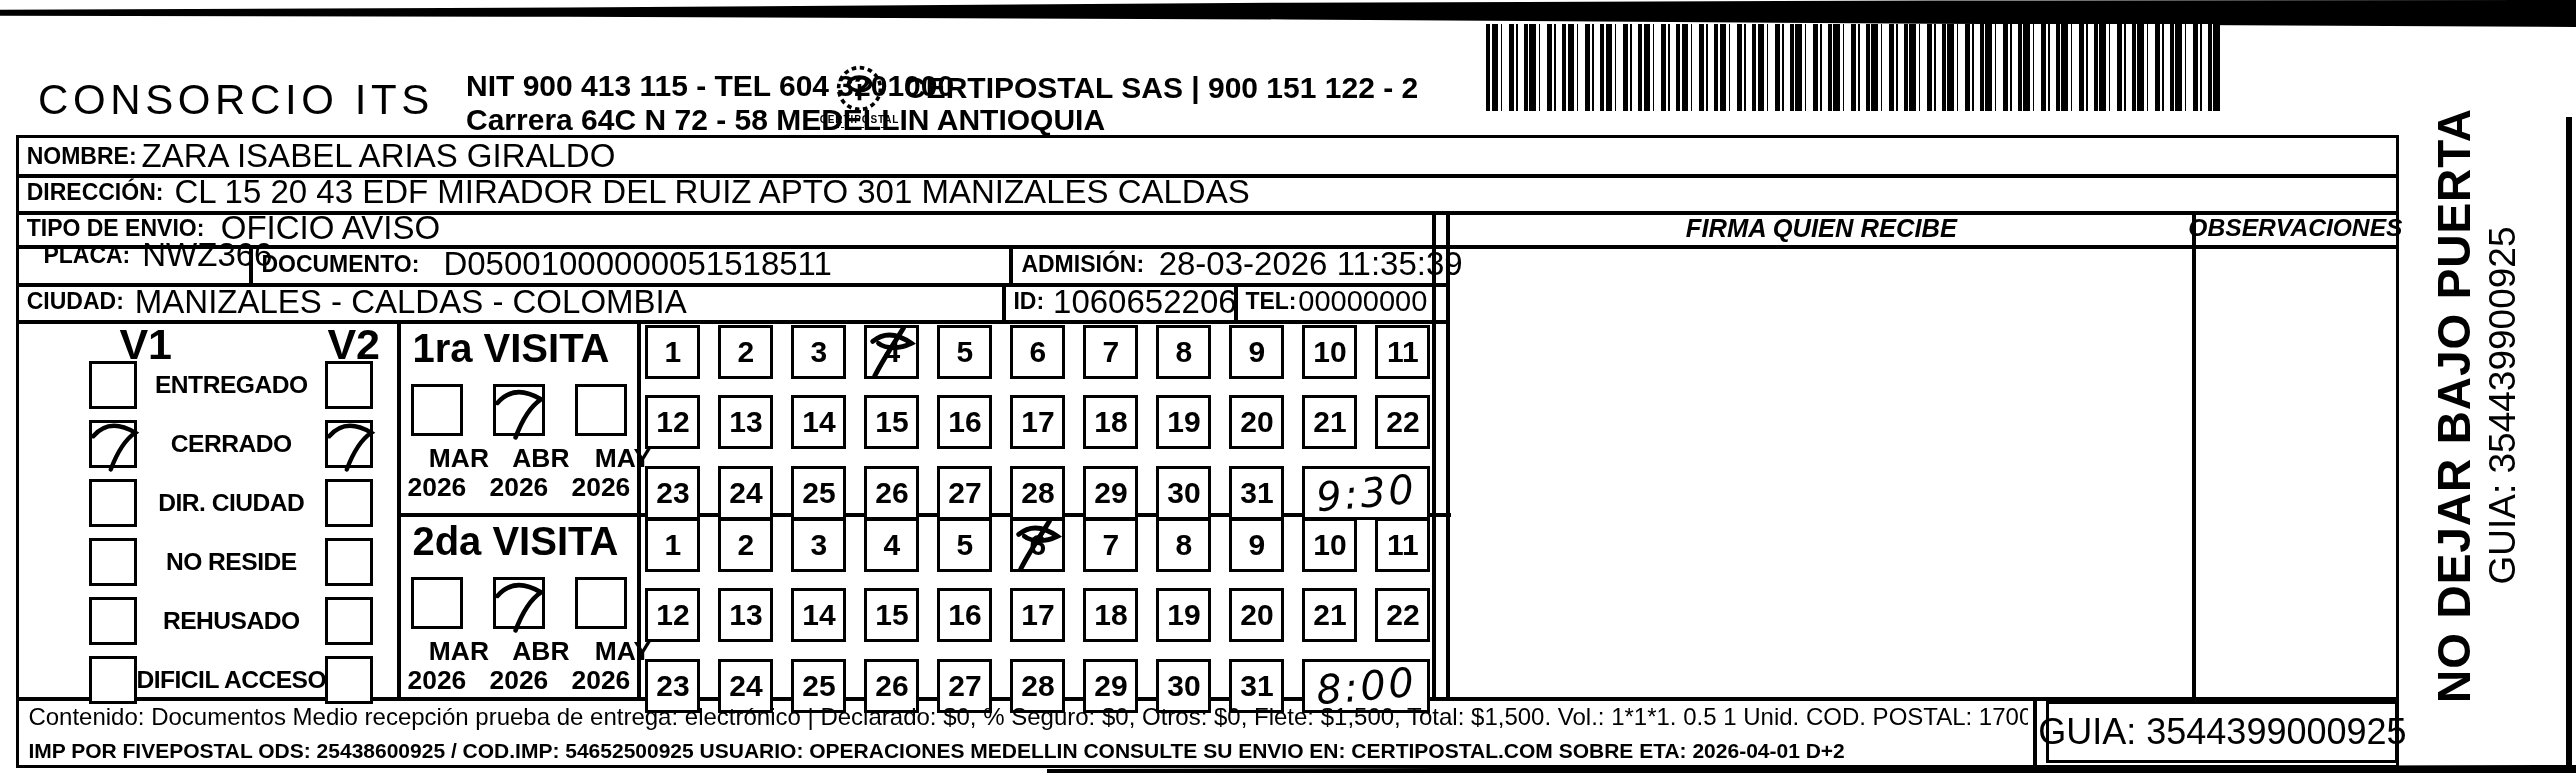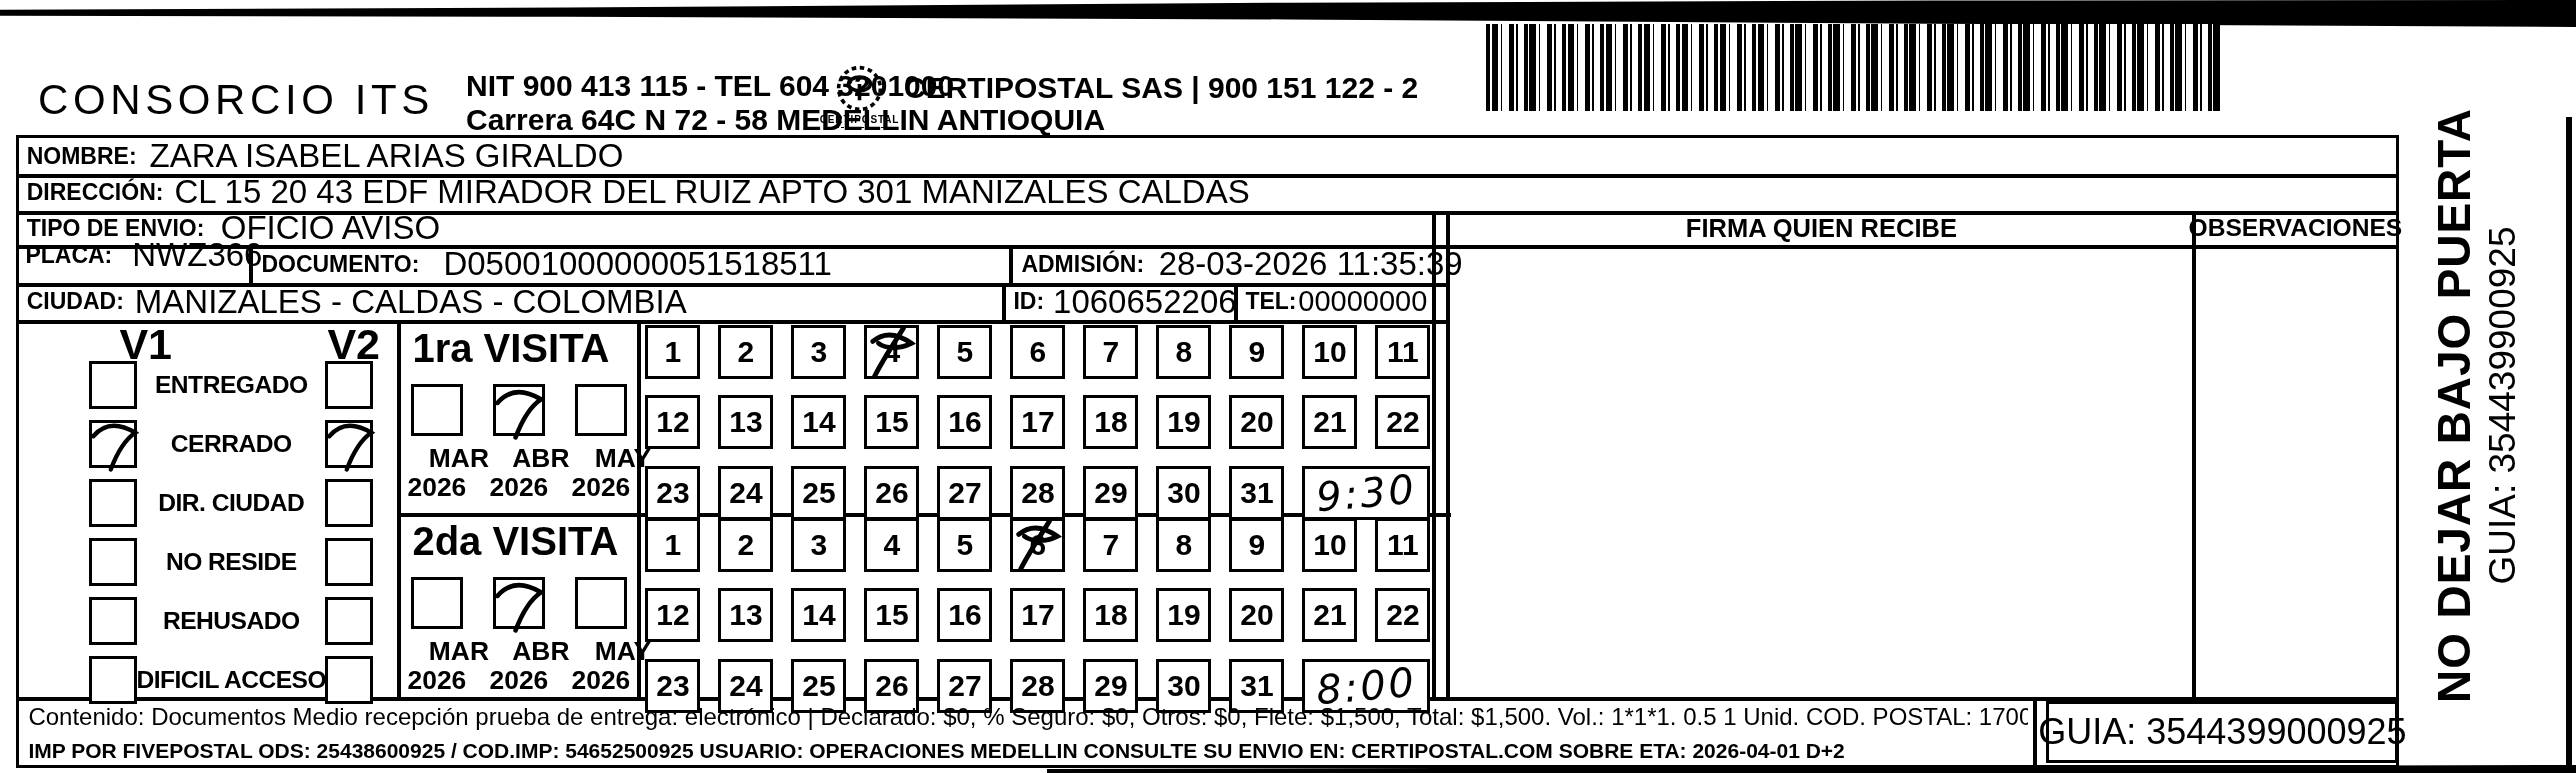--- a/index.html
+++ b/index.html
@@ -30,21 +30,21 @@
   
   .table{position:absolute;left:16.4px;top:135px;width:2377px;height:627px;border:3.6px solid #000;}
   .hl{position:absolute;height:3.6px;background:#000;}
   .vl{position:absolute;width:3.6px;background:#000;}
 
   .pair{position:absolute;display:flex;align-items:center;white-space:nowrap;}
   .lbl{font-weight:700;font-size:23px;}
   .val{font-size:33px;}
 
   .col-head{position:absolute;top:73px;height:34px;display:flex;align-items:center;justify-content:center;
-            font-weight:700;font-size:25.5px;white-space:nowrap;}
+            font-weight:700;font-size:25.5px;white-space:nowrap;font-style:italic;}
 
   
   .vhead{position:absolute;font-size:43px;font-weight:700;}
   .status-grid{position:absolute;left:71px;top:217px;width:236px;display:grid;
                grid-template-columns:46px 1fr 46px;grid-auto-rows:59px;align-items:center;justify-items:center;}
   .checkbox{width:42px;height:42px;border:3.6px solid #000;position:relative;background:#fff;}
   .checkbox .mark{position:absolute;left:-4.6px;top:-7.3px;width:56px;height:60px;overflow:visible;}
   .status-label{font-weight:700;font-size:24.6px;white-space:nowrap;letter-spacing:-0.5px;}
 
   
@@ -119,33 +119,33 @@
     <div class="vl" style="left:990px;top:107px;height:38px;"></div>
     <div class="vl" style="left:983px;top:145px;height:37px;"></div>
     <div class="vl" style="left:1215px;top:145px;height:37px;"></div>
     <div class="vl" style="left:378px;top:182px;height:377px;"></div>
     <div class="vl" style="left:618px;top:182px;height:377px;"></div>
     <div class="vl" style="left:1413px;top:73px;height:486px;"></div>
     <div class="vl" style="left:1427px;top:73px;height:486px;"></div>
     <div class="vl" style="left:2173px;top:73px;height:486px;"></div>
     <div class="vl" style="left:2014px;top:559px;height:68px;"></div>
 
-    <div class="pair" style="left:7.3px;top:0;height:36px;gap:13px;">
+    <div class="pair" style="left:7.3px;top:0;height:36px;gap:5px;">
       <span class="lbl">NOMBRE:</span>
       <span class="val">ZARA ISABEL ARIAS GIRALDO</span>
     </div>
     <div class="pair" style="left:7.3px;top:36px;height:36px;gap:11px;justify-content:flex-end;">
       <span class="lbl">DIRECCIÓN:</span>
       <span class="val">CL 15 20 43 EDF MIRADOR DEL RUIZ APTO 301 MANIZALES CALDAS</span>
     </div>
     <div class="pair" style="left:7.3px;top:73px;height:34px;gap:16.4px;">
       <span class="lbl">TIPO DE ENVIO:</span>
       <span class="val">OFICIO AVISO</span>
     </div>
-    <div class="pair" style="left:6px;top:107px;height:20px;gap:20px;">
+    <div class="pair" style="left:24px;top:107px;height:20px;gap:12px;">
       <span class="lbl">PLACA:</span>
       <span class="val">NWZ366</span>
     </div>
     <div class="pair" style="left:242px;top:107px;height:38px;gap:24px;">
       <span class="lbl">DOCUMENTO:</span>
       <span class="val">D05001000000051518511</span>
     </div>
     <div class="pair" style="left:1002px;top:107px;height:38px;gap:14.6px;">
       <span class="lbl">ADMISIÓN:</span>
       <span class="val">28-03-2026 11:35:39</span>

